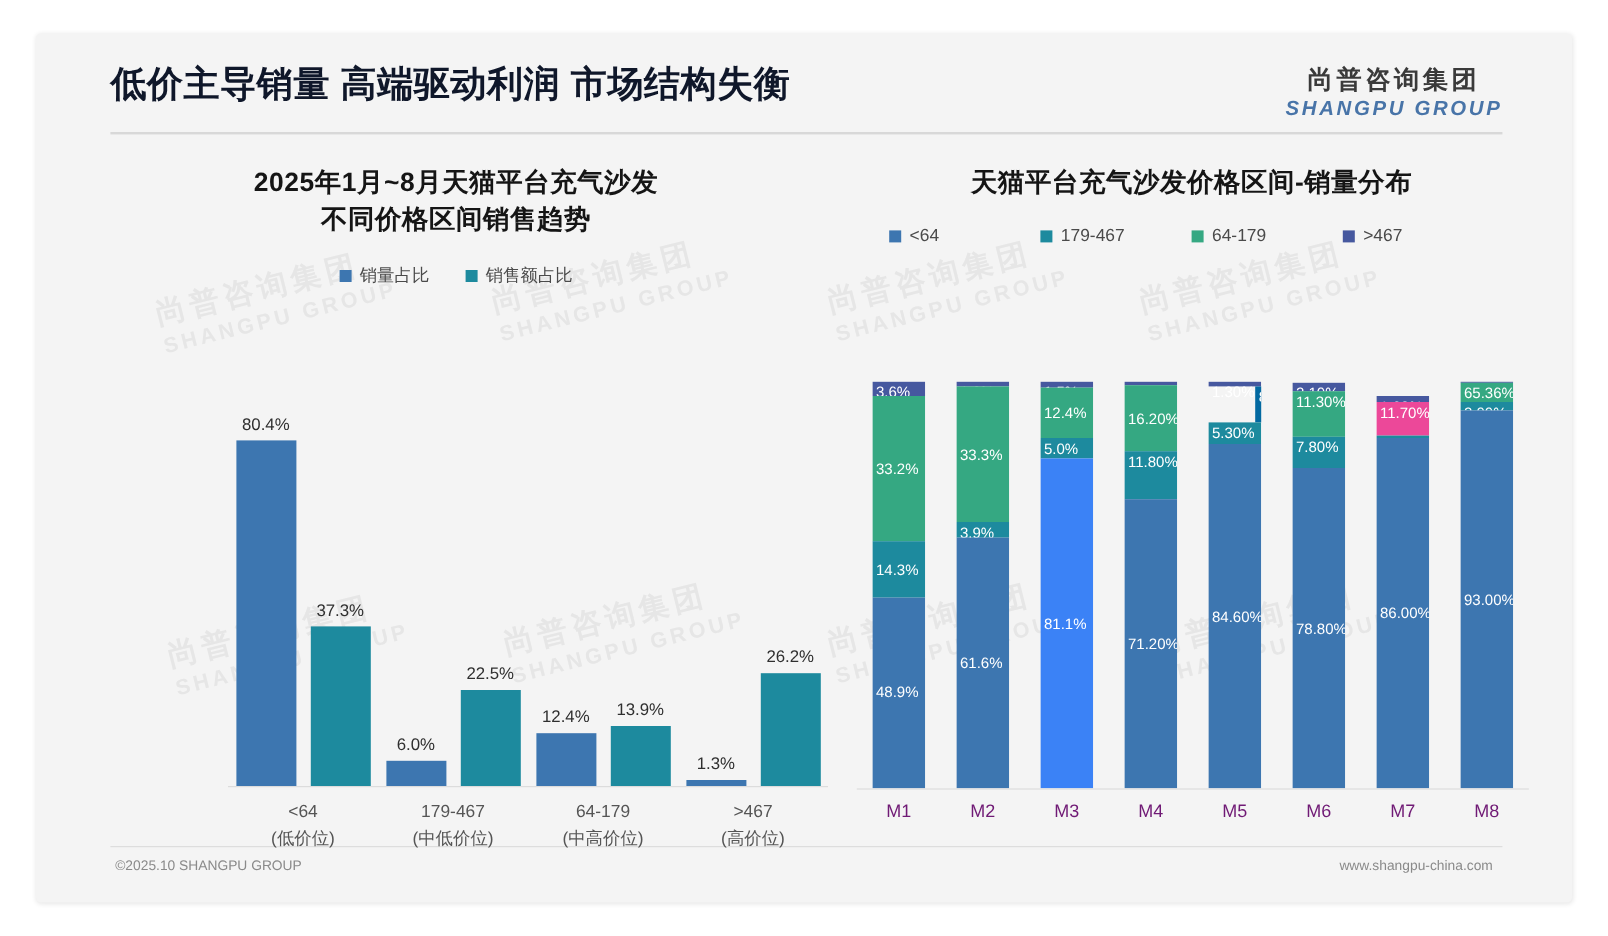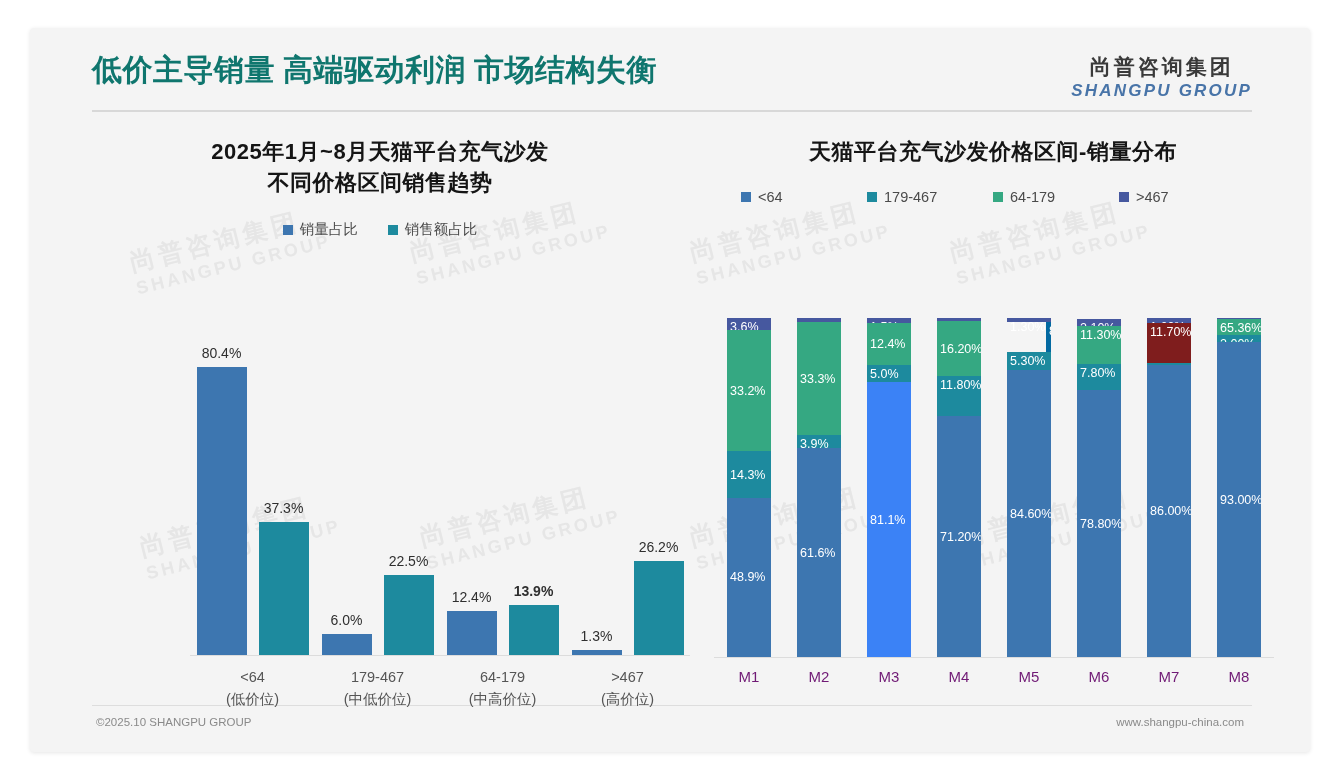--- a/index.html
+++ b/index.html
@@ -22,24 +22,23 @@
   
   .header {
     position: absolute; left: 0; top: 0;
     width: 100%; height: 88px;
   }
   .header-title {
     position: absolute;
     left: 62px; top: 22px;
     font-size: 30px;
     font-weight: bold;
-    color: #0f766e;
+    color: #0f172a;
     letter-spacing: 0.5px;
     white-space: nowrap;
-    font-family: Liberation Serif, serif;
   }
   .header-rule {
     position: absolute;
     left: 62px; top: 82px;
     width: 1160px; height: 2px;
     background: #d8d8d8;
   }
   .logo {
     position: absolute;
     right: 58px; top: 28px;
@@ -334,21 +333,21 @@
               <div class="lbar-label" style="bottom: 86px;">22.5%</div>
               <div class="lbar" style="height: 80px; background: rgb(29, 138, 158);"></div>
             </div>
           </div>
           <div class="lgroup">
             <div class="lbar-wrap">
               <div class="lbar-label" style="bottom: 50px;">12.4%</div>
               <div class="lbar" style="height: 44px; background: rgb(61, 118, 176);"></div>
             </div>
             <div class="lbar-wrap">
-              <div class="lbar-label" style="bottom: 56px; font-weight: bold;">13.9%</div>
+              <div class="lbar-label" style="bottom: 56px;">13.9%</div>
               <div class="lbar" style="height: 50px; background: rgb(29, 138, 158);"></div>
             </div>
           </div>
           <div class="lgroup">
             <div class="lbar-wrap">
               <div class="lbar-label" style="bottom: 11px;">1.3%</div>
               <div class="lbar" style="height: 5px; background: rgb(61, 118, 176);"></div>
             </div>
             <div class="lbar-wrap">
               <div class="lbar-label" style="bottom: 100px;">26.2%</div>
@@ -495,21 +494,21 @@
               <div class="rseg tall" style="height: 267px; background: rgb(61, 118, 176);">
                 <div class="rseg-label">78.80%</div>
               </div>
             </div>
           </div>
           <div class="rcol">
             <div class="rstack">
               <div class="rseg" style="height: 5px; background: rgb(70, 88, 159);">
                 <div class="rseg-label">1.60%</div>
               </div>
-              <div class="rseg" style="height: 40px; background: #7f1d1d;">
+              <div class="rseg" style="height: 28px; background: #ec4899;">
                 <div class="rseg-label">11.70%</div>
               </div>
               <div class="rseg" style="height: 2px; background: rgb(29, 138, 158);">
                 <div class="rseg-label">0.70%</div>
               </div>
               <div class="rseg tall" style="height: 292px; background: rgb(61, 118, 176);">
                 <div class="rseg-label">86.00%</div>
               </div>
             </div>
           </div>

